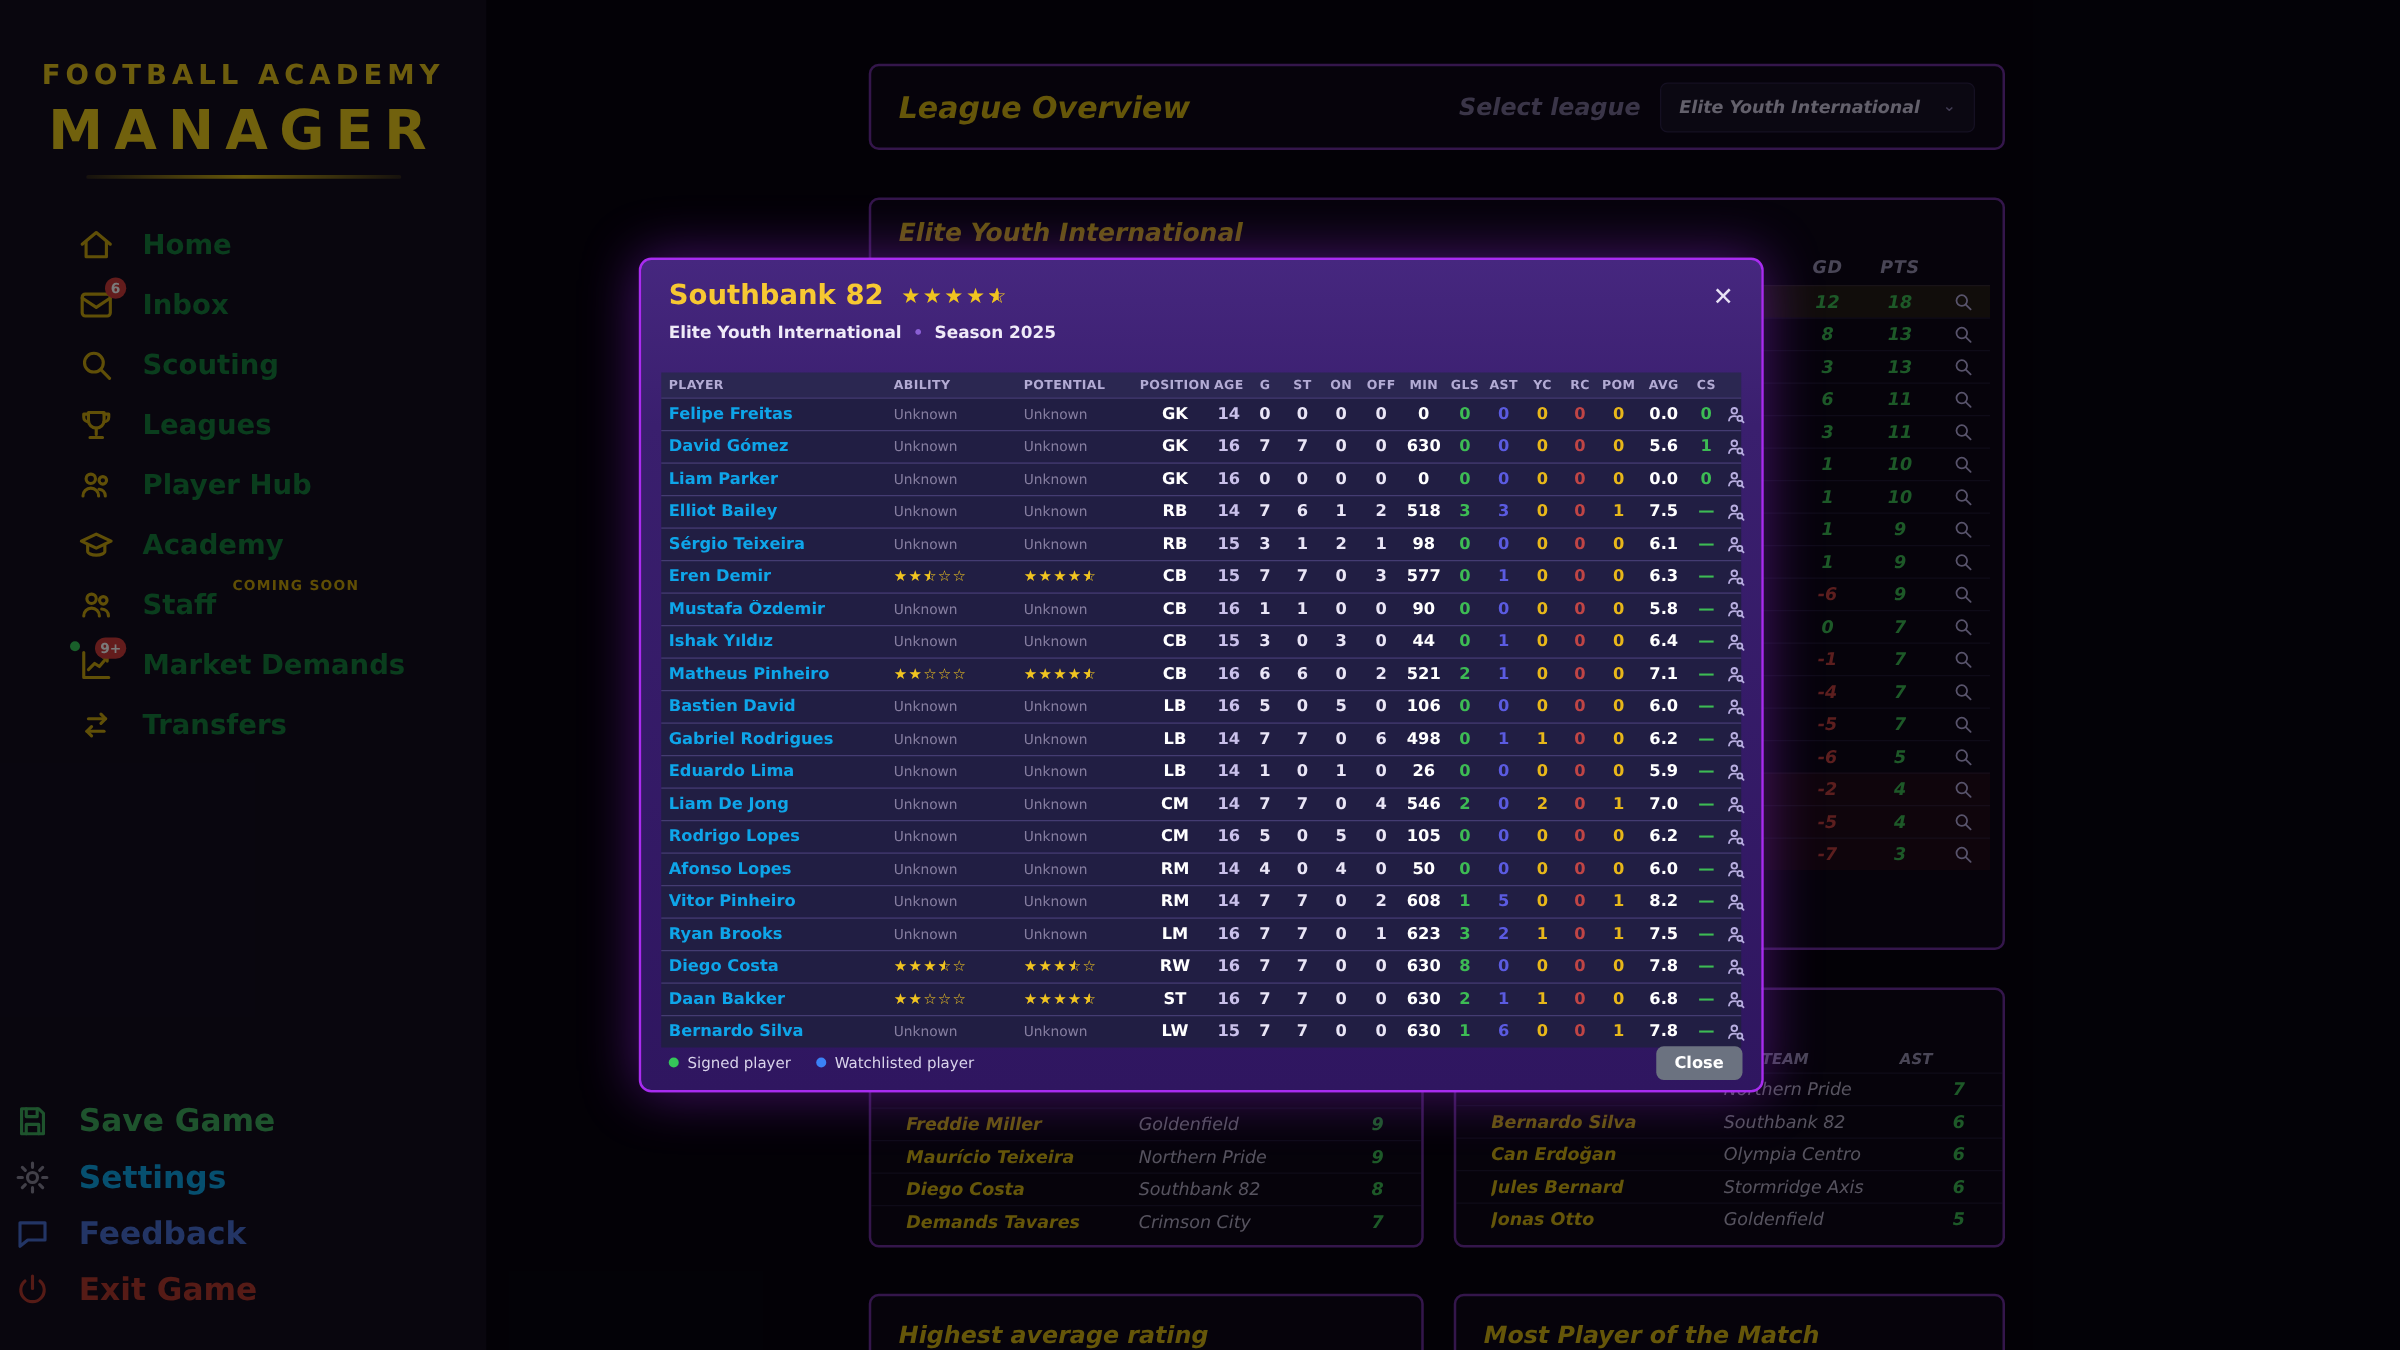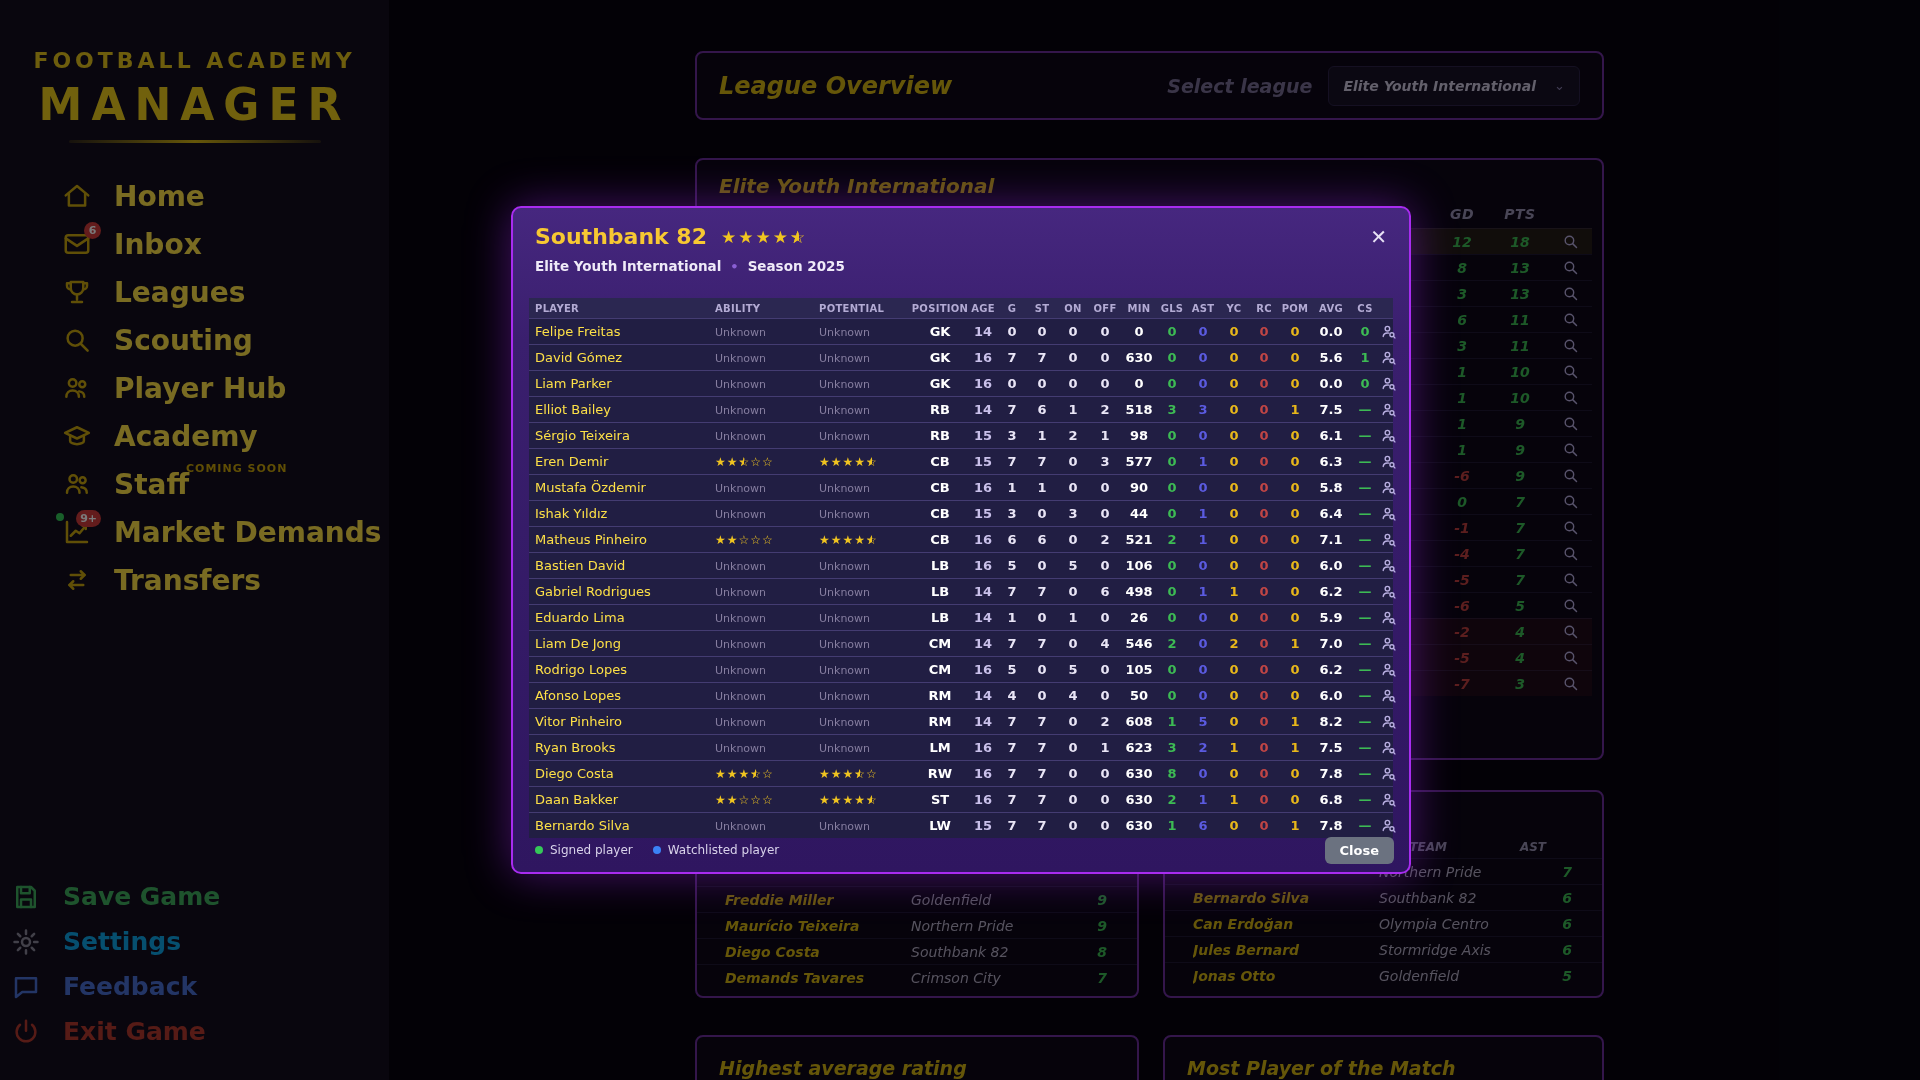--- a/index.html
+++ b/index.html
@@ -13,21 +13,21 @@
   .logo { position:absolute; top:48px; left:0; width:389px; text-align:center; }
   .logo-top { color:#e3c21c; font-size:22px; letter-spacing:4px; font-weight:600; }
   .logo-main { color:#eccb1d; font-size:44px; font-weight:800; letter-spacing:9px; margin-top:6px; }
   .logo-rule { width:252px; height:3px; margin:10px auto 0; border-radius:2px;
                background:linear-gradient(90deg, rgba(212,180,20,.15), #d4b414, rgba(212,180,20,.15)); }
   .nav { position:absolute; left:0; top:172px; width:389px; list-style:none; }
   .nav-item { position:relative; height:48px; display:flex; align-items:center; gap:22px;
               padding-left:62px; cursor:pointer; }
   .nav-item .ico { position:relative; width:30px; height:30px; color:#c9a60f; flex:0 0 30px; }
   .nav-item .ico svg { width:30px; height:30px; }
-  .nav-item .lbl { color:#fde047; font-size:28px; font-weight:700; }
+  .nav-item .lbl { color:#15803d; font-size:22px; font-weight:700; }
   .badge { position:absolute; top:-7px; right:-9px; min-width:17px; height:17px; padding:0 4px;
            background:#cf3b3b; color:#fff; border-radius:9px; font-size:11px; font-weight:700;
            display:flex; align-items:center; justify-content:center; }
   .gdot { position:absolute; top:-4px; left:-6px; width:8px; height:8px; border-radius:50%;
           background:#35c759; }
   .soon { position:absolute; top:2px; left:186px; color:#c8a40a; font-size:11px; font-weight:700;
           letter-spacing:1px; white-space:nowrap; }
   .nav-bottom { position:absolute; left:0; top:874px; width:389px; list-style:none; }
   .nav-bottom .nav-item { height:45px;padding-left:11px; }
   .nav-bottom .lbl { font-size:25px; }
@@ -98,21 +98,21 @@
   .ptable { position:absolute; left:16px; right:16px; top:90px; }
   :root { --pcols:186px 104px 92px 58px 28px 30px 30px 32px 32px 36px 30px 32px 30px 30px 32px 40px 28px 18px; }
   .phead { display:grid; grid-template-columns:var(--pcols); height:20px; align-items:center;
            background:#2b2751; }
   .phead span { color:#b3abd4; font-size:10px; font-weight:700; letter-spacing:.3px; text-align:center; }
   .phead span:nth-child(-n+3) { text-align:left; }
   .phead span:first-child { padding-left:6px; }
   .prow { display:grid; grid-template-columns:var(--pcols); height:26px; align-items:center;
           background:#211e43; border-top:1px solid #443c72; font-size:13px; }
   .prow:first-of-type { border-top:none; }
-  .c-name { color:#fde047; font-weight:400; padding-left:6px; white-space:nowrap; overflow:hidden; }
+  .c-name { color:#0ea5e9; font-weight:700; padding-left:6px; white-space:nowrap; overflow:hidden; }
   .c-unknown { color:#867ea0; font-size:11px; }
   .c-rate .stars { font-size:12px; letter-spacing:1px; }
   .c-pos { text-align:center; color:#fff; font-weight:700; }
   .c-age { text-align:center; color:#c9c0ea; font-weight:700; }
   .c-num { text-align:center; color:#e9e5f6; font-weight:700; }
   .c-min { text-align:center; color:#fff; font-weight:700; }
   .c-gls { text-align:center; color:#3dbb54; font-weight:700; }
   .c-ast { text-align:center; color:#5b5be0; font-weight:700; }
   .c-yc  { text-align:center; color:#e8b71a; font-weight:700; }
   .c-rc  { text-align:center; color:#c04545; font-weight:700; }
@@ -152,32 +152,32 @@
         </li>
         <li class="nav-item">
           <span class="ico"><svg viewBox="0 0 24 24" fill="none" stroke="currentColor" stroke-width="2" stroke-linecap="round" stroke-linejoin="round">
               <rect x="3" y="5" width="18" height="14" rx="2"></rect>
               <path d="M3 7.5l9 6 9-6"></path>
             </svg><span class="badge">6</span></span>
           <span class="lbl">Inbox</span>
         </li>
         <li class="nav-item">
           <span class="ico"><svg viewBox="0 0 24 24" fill="none" stroke="currentColor" stroke-width="2" stroke-linecap="round" stroke-linejoin="round">
+              <circle cx="10.5" cy="10.5" r="6"></circle>
+              <path d="M15 15l5.5 5.5"></path>
+            </svg></span>
+          <span class="lbl">Scouting</span>
+        </li>
+        <li class="nav-item">
+          <span class="ico"><svg viewBox="0 0 24 24" fill="none" stroke="currentColor" stroke-width="2" stroke-linecap="round" stroke-linejoin="round">
               <path d="M7 4h10v5a5 5 0 0 1-10 0z"></path>
               <path d="M7 5H4v2a3 3 0 0 0 3 3M17 5h3v2a3 3 0 0 1-3 3"></path>
               <path d="M12 14v4M8 20h8"></path>
             </svg></span>
           <span class="lbl">Leagues</span>
-        </li>
-        <li class="nav-item">
-          <span class="ico"><svg viewBox="0 0 24 24" fill="none" stroke="currentColor" stroke-width="2" stroke-linecap="round" stroke-linejoin="round">
-              <circle cx="10.5" cy="10.5" r="6"></circle>
-              <path d="M15 15l5.5 5.5"></path>
-            </svg></span>
-          <span class="lbl">Scouting</span>
         </li>
         <li class="nav-item">
           <span class="ico"><svg viewBox="0 0 24 24" fill="none" stroke="currentColor" stroke-width="2" stroke-linecap="round" stroke-linejoin="round">
               <circle cx="8.5" cy="8" r="3"></circle>
               <circle cx="16.2" cy="9" r="2.4"></circle>
               <path d="M3.5 19c0-3 2.2-5 5-5s5 2 5 5"></path>
               <path d="M13.8 14.7c2.3.3 4 1.9 4 4.3"></path>
             </svg></span>
           <span class="lbl">Player Hub</span>
         </li>

